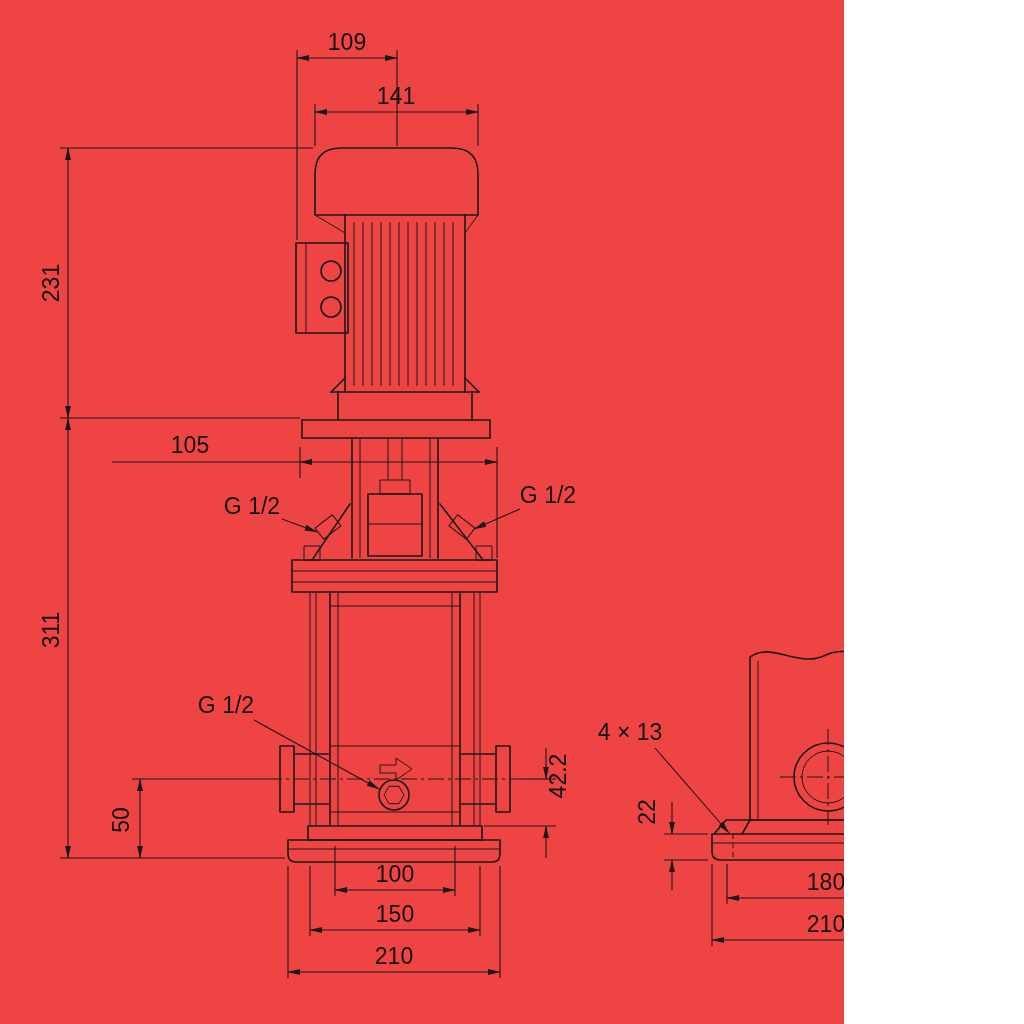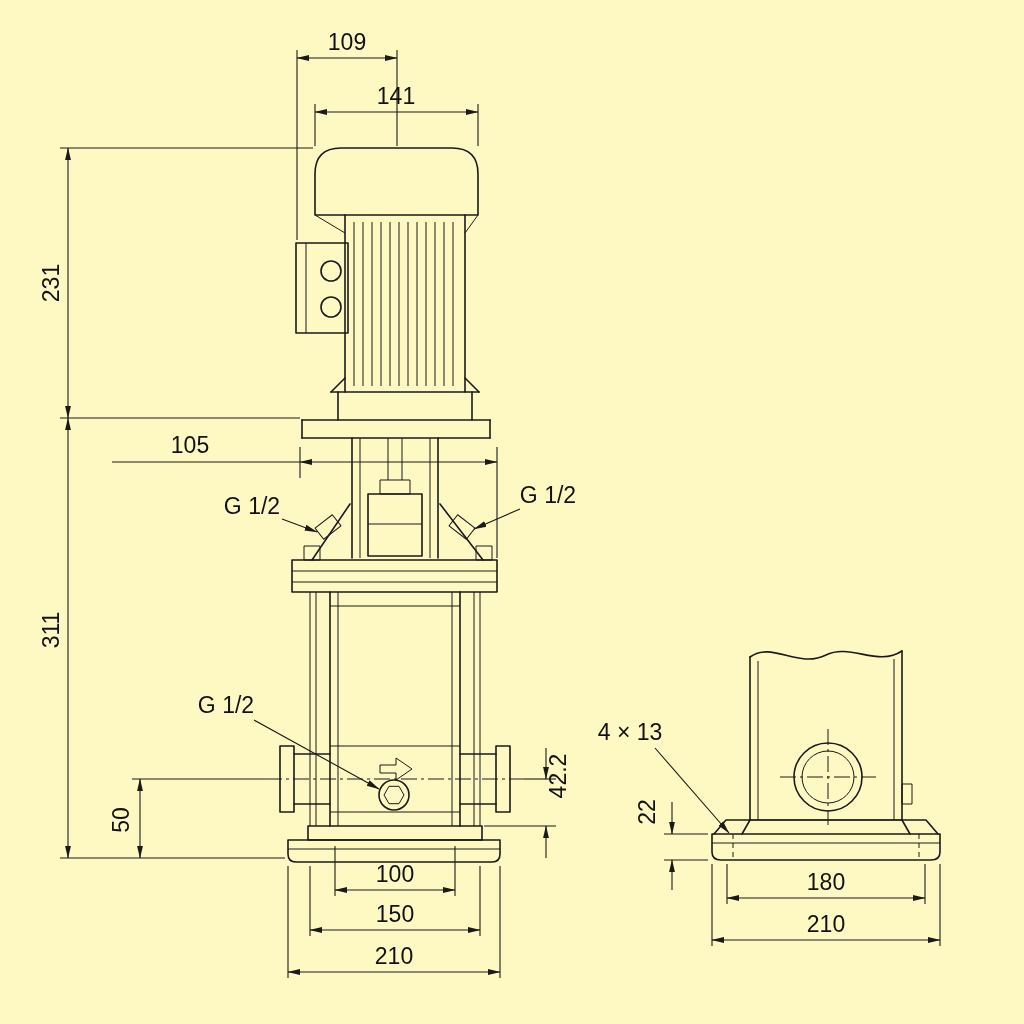--- a/index.html
+++ b/index.html
@@ -1,17 +1,17 @@
 <!DOCTYPE html>
 <html><head>
 <meta charset="utf-8">
 <style>
   html,body{margin:0;padding:0;}
   body{width:1024px;height:1024px;background:#ffffff;font-family:"Liberation Sans",sans-serif;}
-  .stage{position:relative;width:1024px;height:1024px;background:#fef9c3;overflow:hidden;}
+  .stage{position:relative;width:844px;height:1024px;background:#ef4444;overflow:hidden;}
   svg{display:block;}
   .outline{fill:none;stroke:#1a1a1a;stroke-width:1.6;stroke-linejoin:round;stroke-linecap:round;}
   .thin{fill:none;stroke:#1a1a1a;stroke-width:1;stroke-linejoin:round;}
   .dim{fill:none;stroke:#1a1a1a;stroke-width:1.1;}
   .cl{fill:none;stroke:#1a1a1a;stroke-width:1;stroke-dasharray:16 4 3 4;}
   .hole{fill:none;stroke:#1a1a1a;stroke-width:1;stroke-dasharray:5 4;}
   text{fill:#111111;font-size:23px;font-family:"Liberation Sans",sans-serif;}
 </style>
 </head>
 <body>

